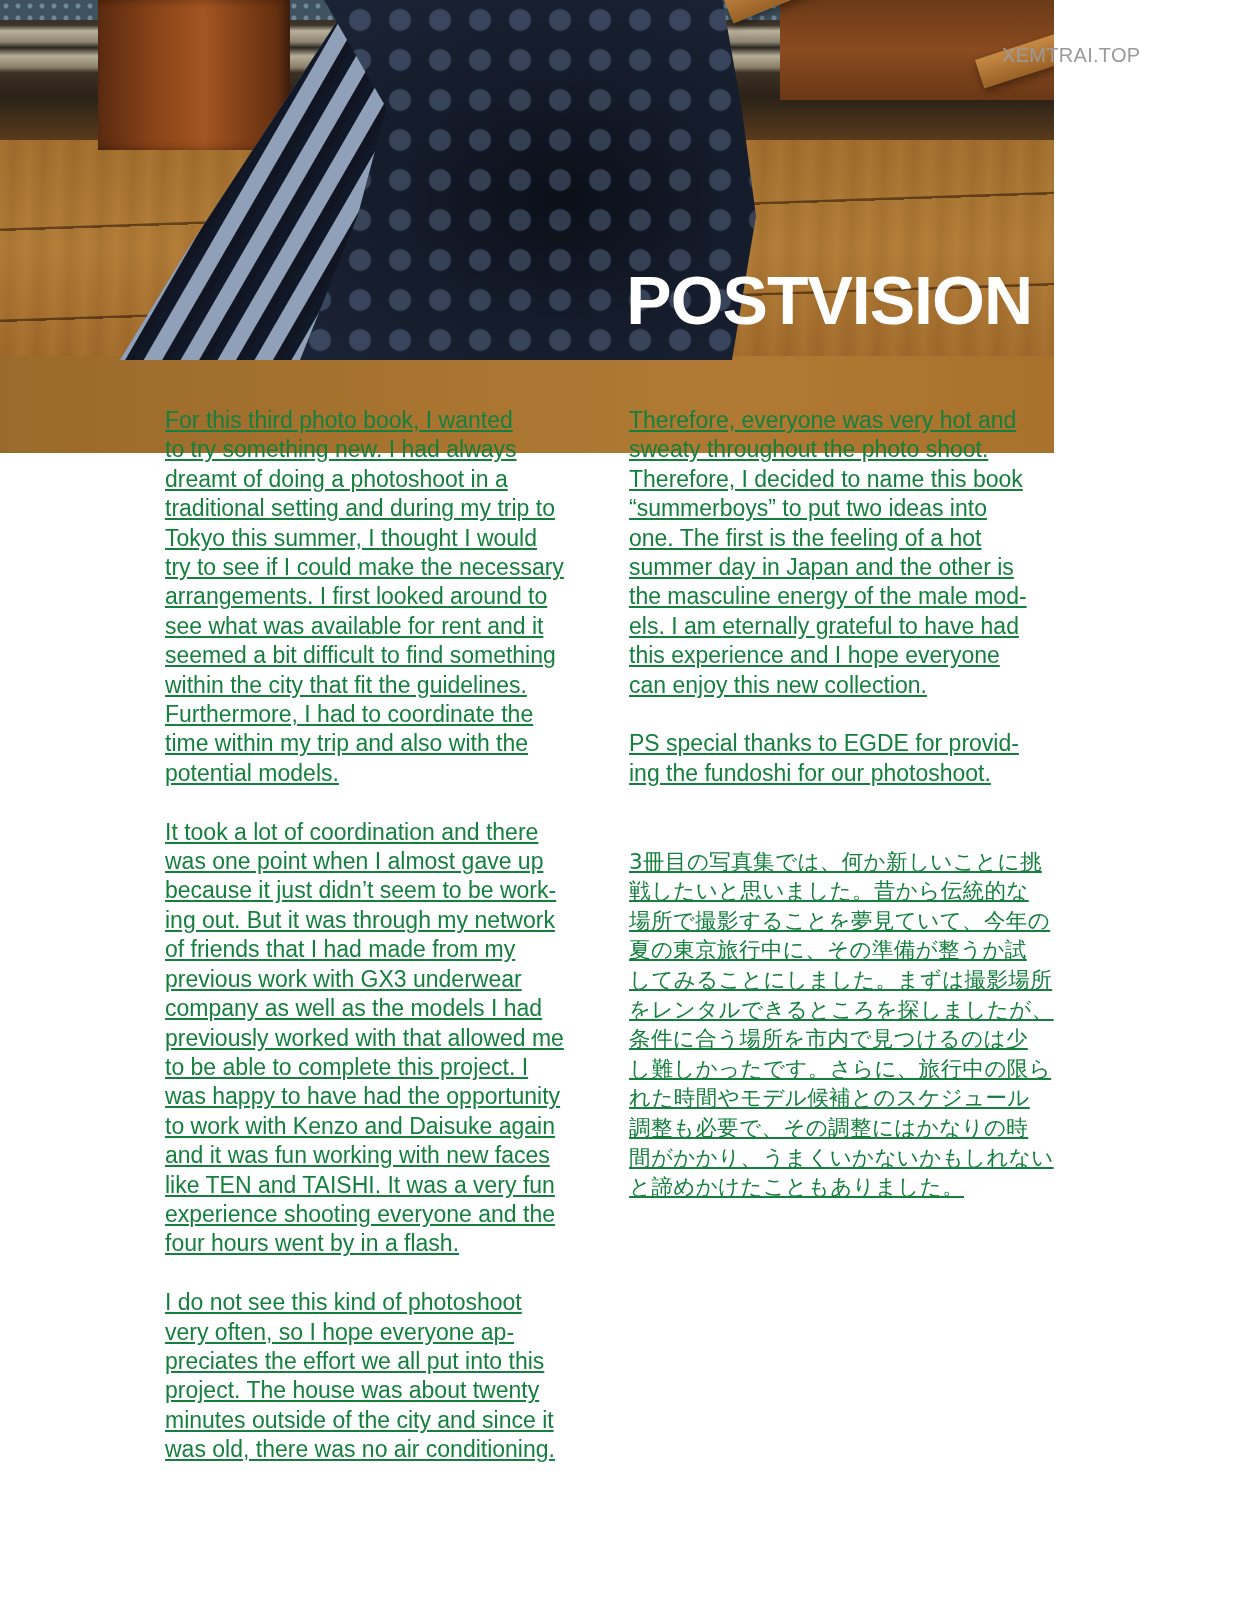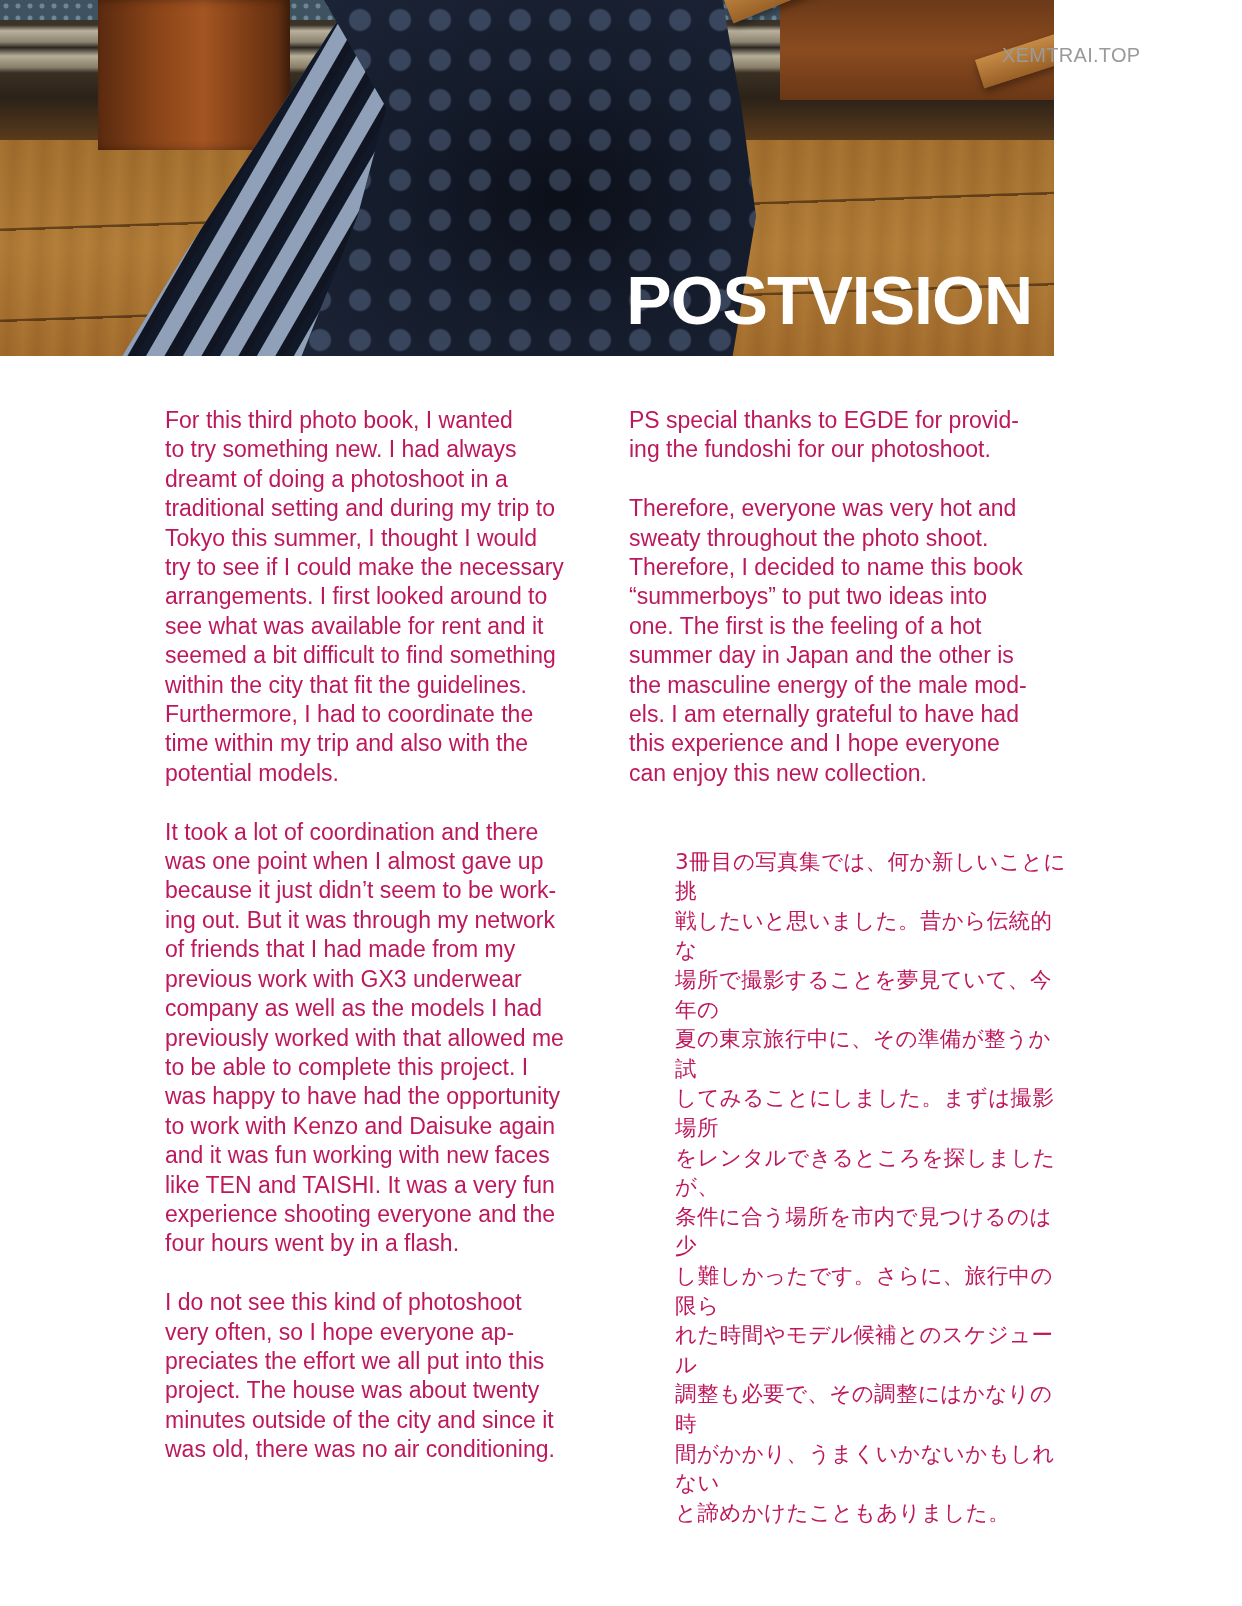--- a/index.html
+++ b/index.html
@@ -1,21 +1,21 @@
 <!DOCTYPE html>
 <html><head>
   <meta charset="utf-8">
   <style>
     html, body { margin: 0; padding: 0; background: #ffffff; }
     body {
       width: 1242px; height: 1606px; position: relative; overflow: hidden;
       font-family: "Liberation Sans", "DejaVu Sans", sans-serif; color: #111;
     }
     .hero {
-      position: absolute; left: 0; top: 0; width: 1054px; height: 356px;
+      position: absolute; left: 0; top: 0; width: 1054px; height: 453px;
       overflow: hidden;
       background:
         linear-gradient(180deg, rgba(0,0,0,0) 0%, rgba(0,0,0,0) 100%),
         linear-gradient(90deg, #9a6a2c 0%, #a8742f 40%, #b07a34 70%, #a8712c 100%);
     }
     .wood-floor {
       position: absolute; left: 0; top: 140px; width: 1054px; height: 216px;
       background:
         repeating-linear-gradient(178deg, rgba(0,0,0,0) 0px, rgba(0,0,0,0) 88px, rgba(40,20,5,0.55) 89px, rgba(40,20,5,0.55) 91px),
         repeating-linear-gradient(92deg, rgba(255,220,150,0.05) 0px, rgba(0,0,0,0.04) 14px, rgba(255,220,150,0.05) 30px),
@@ -73,26 +73,26 @@
       font-weight: bold; font-size: 68px; letter-spacing: -1px;
       color: #ffffff; line-height: 1;
     }
     .watermark {
       position: absolute; left: 1002px; top: 44px;
       font-family: "Liberation Sans", "DejaVu Sans", sans-serif;
       font-size: 20px; color: #9a9a9a; letter-spacing: 0.3px;
     }
     .col {
       position: absolute; top: 406px; width: 440px;
-      font-size: 23px; line-height: 29.4px; color: #be185d;
+      font-size: 23px; line-height: 29.4px; color: #15803d; text-decoration: underline;
     }
     .col-left { left: 165px; }
     .col-right { left: 629px; }
     .para { margin: 0 0 29.4px 0; white-space: pre-line; }
-    .para.jp { font-family: "DejaVu Sans", sans-serif; font-size: 21.5px; line-height: 29.6px; letter-spacing: 0.4px; margin-left: 46px; }
+    .para.jp { font-family: "DejaVu Sans", sans-serif; font-size: 21.5px; line-height: 29.6px; letter-spacing: 0.4px; }
     .gap-extra { height: 29px; }
   </style>
 </head>
 <body>
 
 <div class="hero">
   <div class="sill"></div>
   <div class="sill-top-pattern"></div>
   <div class="board-right"></div>
   <div class="plank-1"></div>
@@ -137,32 +137,32 @@
 four hours went by in a flash.</p>
   <p class="para">I do not see this kind of photoshoot
 very often, so I hope everyone ap-
 preciates the effort we all put into this
 project.  The house was about twenty
 minutes outside of the city and since it
 was old, there was no air conditioning.</p>
 </div>
 
 <div class="col col-right">
-  <p class="para">PS special thanks to EGDE for provid-
-ing the fundoshi for our photoshoot.</p>
   <p class="para">Therefore, everyone was very hot and
 sweaty throughout the photo shoot.
 Therefore, I decided to name this book
 “summerboys” to put two ideas into
 one. The first is the feeling of a hot
 summer day in Japan and the other is
 the masculine energy of the male mod-
 els.  I am eternally grateful to have had
 this experience and I hope everyone
 can enjoy this new collection.</p>
+  <p class="para">PS special thanks to EGDE for provid-
+ing the fundoshi for our photoshoot.</p>
   <div class="gap-extra"></div>
   <p class="para jp">3冊目の写真集では、何か新しいことに挑
 戦したいと思いました。昔から伝統的な
 場所で撮影することを夢見ていて、今年の
 夏の東京旅行中に、その準備が整うか試
 してみることにしました。まずは撮影場所
 をレンタルできるところを探しましたが、
 条件に合う場所を市内で見つけるのは少
 し難しかったです。さらに、旅行中の限ら
 れた時間やモデル候補とのスケジュール

